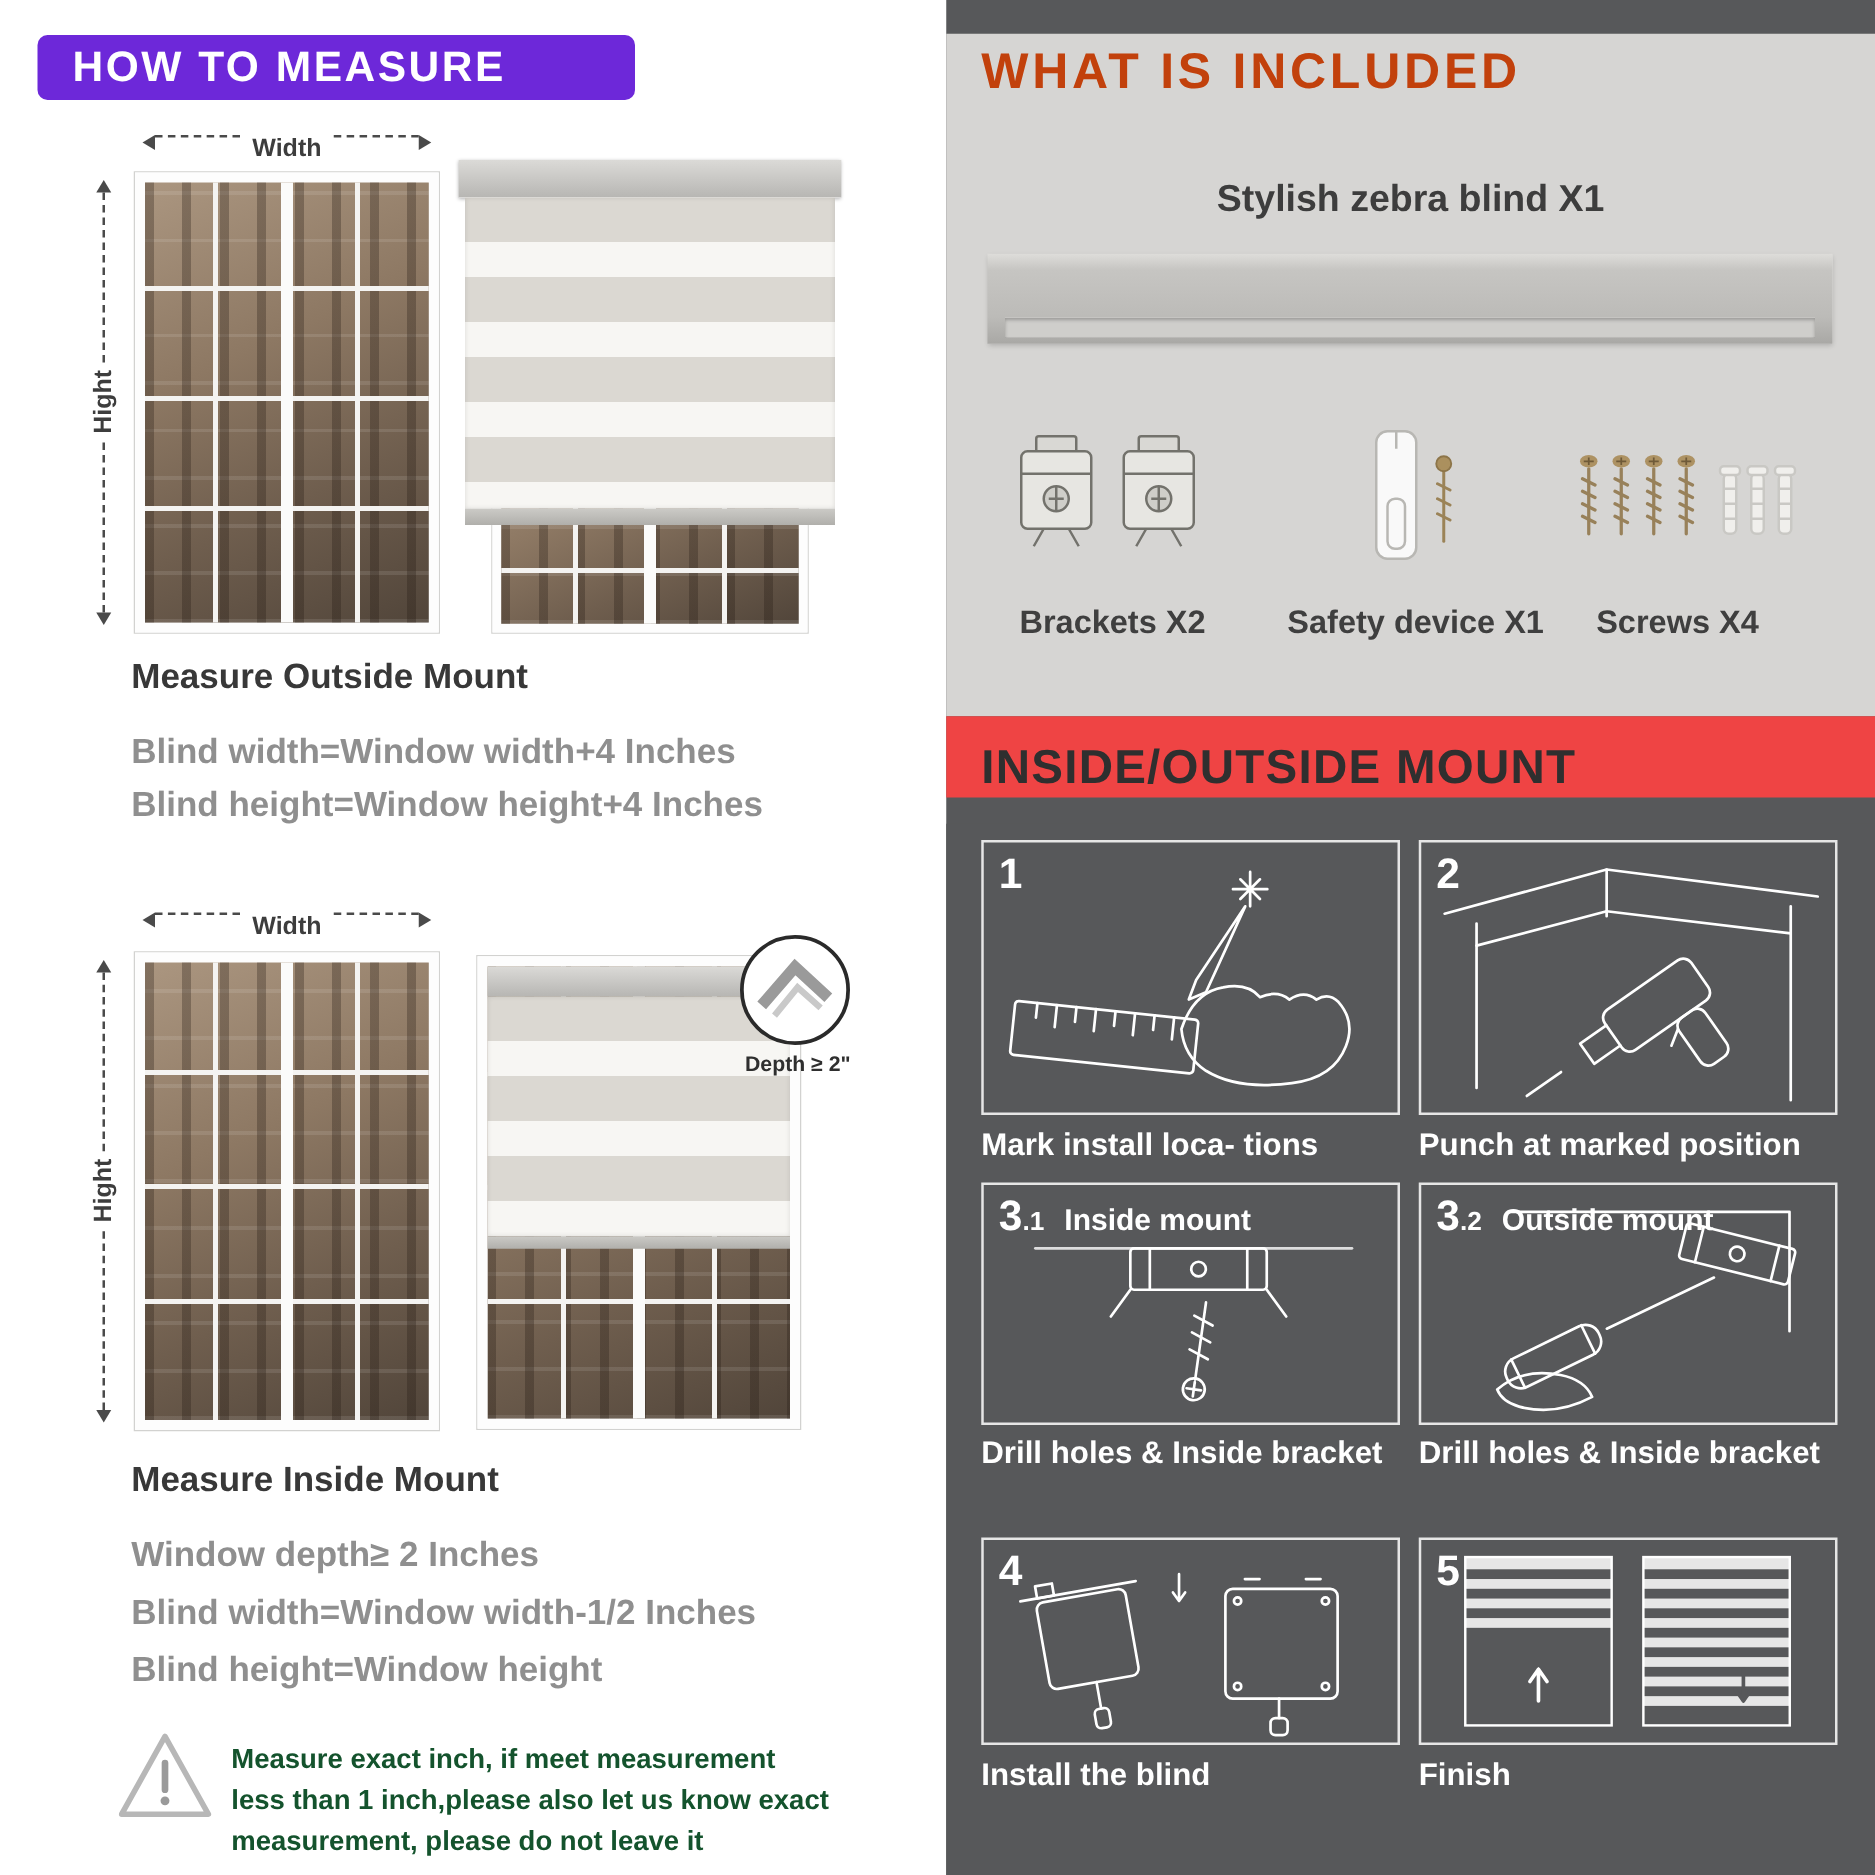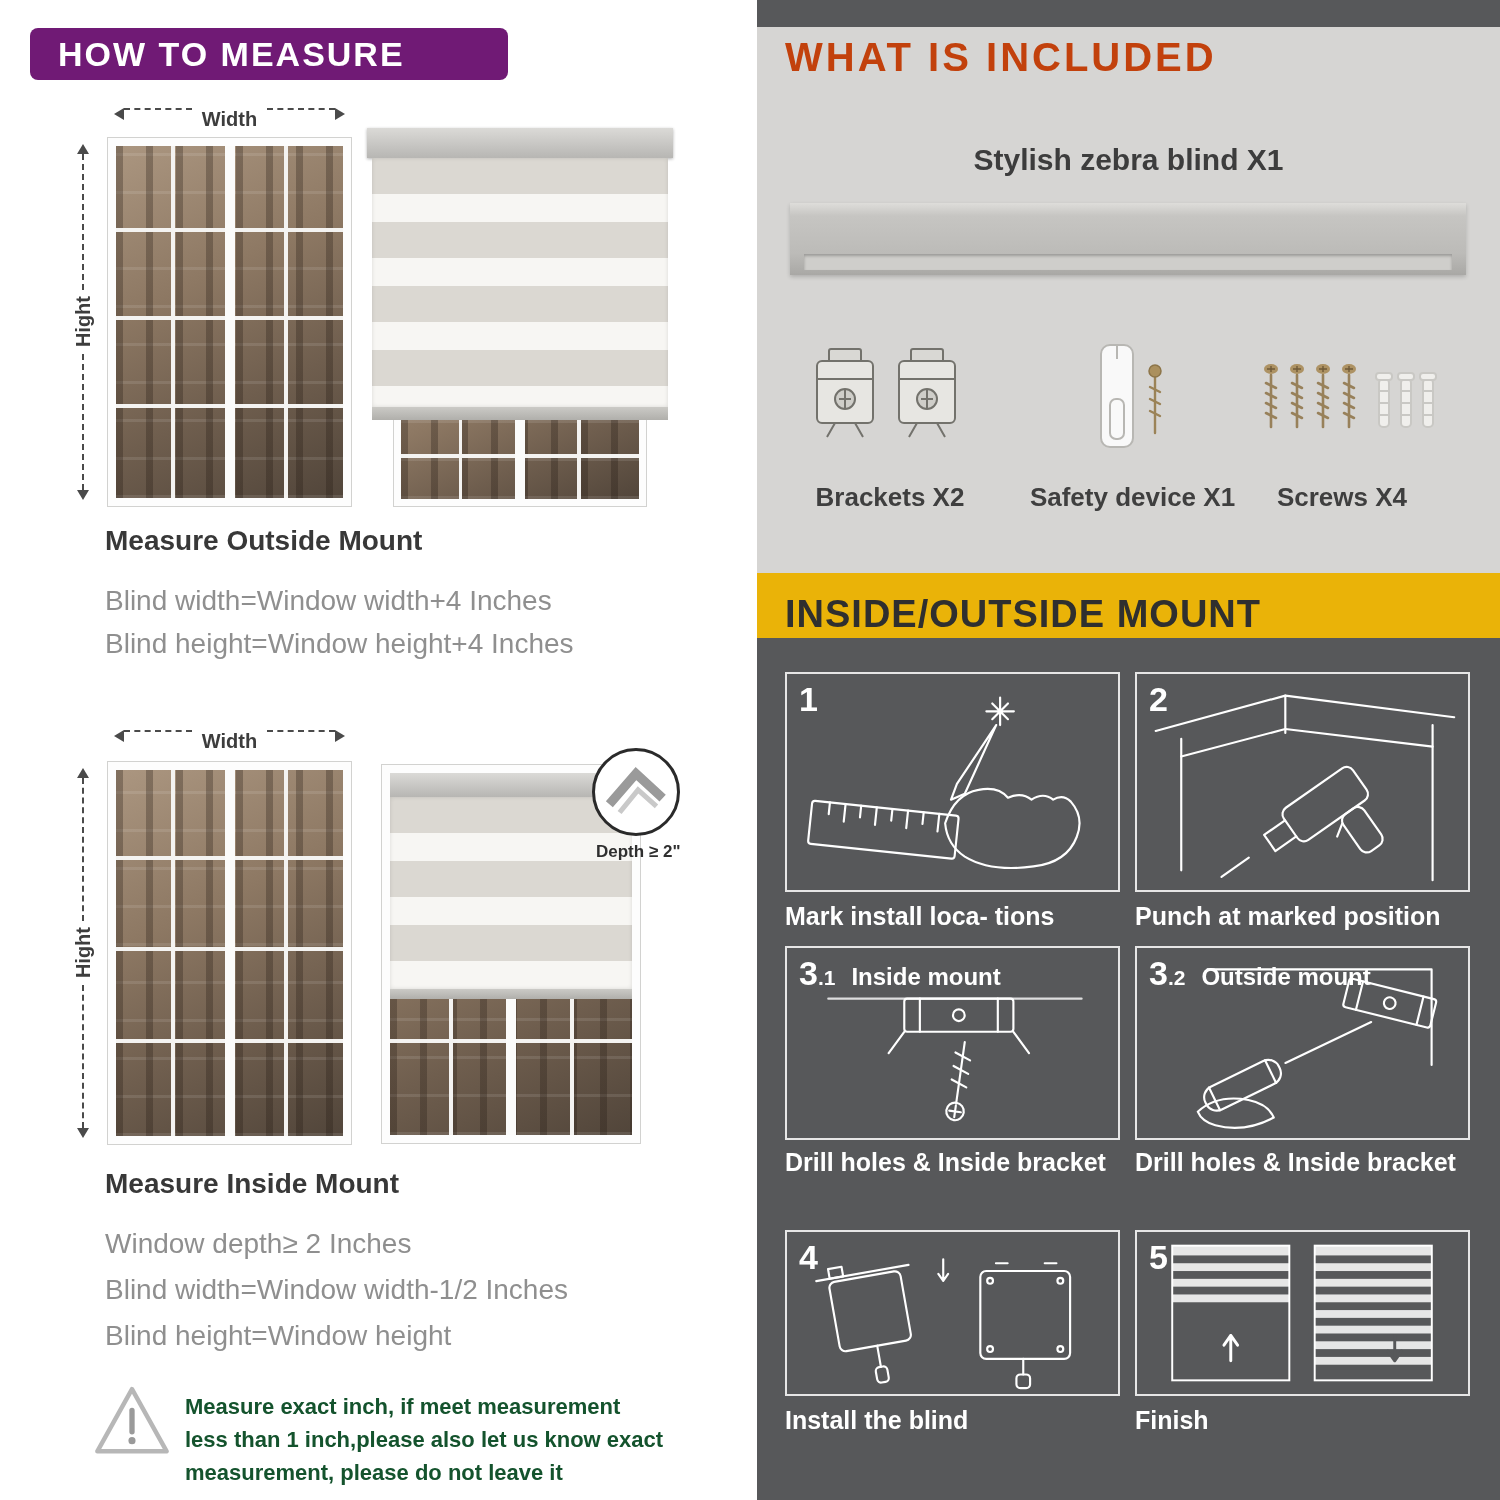--- a/index.html
+++ b/index.html
@@ -1,20 +1,20 @@
 <!DOCTYPE html>
 <html><head>
 <meta charset="utf-8">
 <style>
   *{box-sizing:border-box;margin:0;padding:0}
   html,body{width:1500px;height:1500px}
   body{position:relative;background:#fff;font-family:"Liberation Sans",sans-serif;overflow:hidden}
 
   
-  .banner{position:absolute;left:30px;top:28px;width:478px;height:52px;background:#701a75;
+  .banner{position:absolute;left:30px;top:28px;width:478px;height:52px;background:#6d28d9;
           border-radius:8px;color:#fff;font-size:34px;font-weight:bold;letter-spacing:2px;
           line-height:52px;padding-left:28px}
 
   .h-measure{position:absolute;display:flex;align-items:flex-start;height:24px}
   .h-measure .hdash{flex:1;border-top:2px dashed #4a4a4a;height:0}
   .h-measure .hah{width:0;height:0;border:6px solid transparent}
   .h-measure .hah.left{border-right:10px solid #4a4a4a}
   .h-measure .hah.right{border-left:10px solid #4a4a4a}
   .h-measure .hlbl{margin:0 10px;font-size:20px;font-weight:bold;color:#3d3d3d}
 
@@ -52,21 +52,21 @@
      background:linear-gradient(180deg,#dbdad7,#b7b6b3);box-shadow:0 1px 3px rgba(0,0,0,.3)}
   .blind-stripes{position:absolute;left:0;right:0;
      background:repeating-linear-gradient(180deg,#dbd8d2 0 36px,#f7f6f3 36px 64px);
      box-shadow:inset 0 0 4px rgba(0,0,0,.12)}
   .blind-bottom{position:absolute;left:0;right:0;height:13px;
      background:linear-gradient(180deg,#cbcac6,#b0afab)}
   #fig-blind-outside .blind-stripes{top:30px;height:249px}
   #fig-blind-outside .blind-bottom{top:279px}
 
   .lheading{position:absolute;font-size:28px;font-weight:bold;color:#383838}
-  .lline{position:absolute;font-size:28px;font-weight:normal;color:#8f8f8f}
+  .lline{position:absolute;font-size:28px;font-weight:bold;color:#8f8f8f}
   #h-outside{left:105px;top:525px}
   #out-l1{left:105px;top:585px}
   #out-l2{left:105px;top:628px}
 
   #hm-inside{left:108px;top:730px;width:243px}
   #vm-inside{left:72px;top:762px;height:382px}
   #win-inside{left:108px;top:762px;width:243px;height:382px}
 
   #fig-blind-inside{position:absolute;left:382px;top:765px;width:258px;height:378px;
      border:8px solid #fdfdfd;box-shadow:0 0 0 1px #d2d2d0;background:#fff}
@@ -103,21 +103,21 @@
      box-shadow:inset 0 2px 3px rgba(0,0,0,.25)}
   .inc-group{position:absolute;display:flex;gap:10px;align-items:flex-end}
   #grp-brackets{left:52px;top:318px}
   #grp-safety{left:322px;top:314px}
   #grp-screws{left:498px;top:330px}
   .inc-label{position:absolute;top:455px;text-align:center;font-size:26px;font-weight:bold;color:#3f3f3f}
   #lbl-brackets{left:18px;width:230px}
   #lbl-safety{left:258px;width:235px}
   #lbl-screws{left:495px;width:180px}
 
-  #mount-strip{position:absolute;left:0;top:573px;width:743px;height:65px;background:#eab308}
+  #mount-strip{position:absolute;left:0;top:573px;width:743px;height:65px;background:#ef4444}
   #mount-heading{position:absolute;left:28px;top:20px;font-size:38px;font-weight:bold;
      color:#2f2f2f;letter-spacing:1px}
 
   #mount-panel{position:absolute;left:0;top:659px;width:743px;height:841px;background:#57585a}
   .step-box{position:absolute;width:335px;border:2px solid rgba(255,255,255,.85)}
   .step-box svg{position:absolute;inset:0;width:100%;height:100%}
   .step-head{position:absolute;left:12px;top:6px;color:#fff;z-index:2;display:flex;align-items:baseline}
   .step-num{font-size:34px;font-weight:bold}
   .step-sub{font-size:21px;font-weight:bold}
   .step-title{font-size:24px;font-weight:bold;margin-left:16px}

